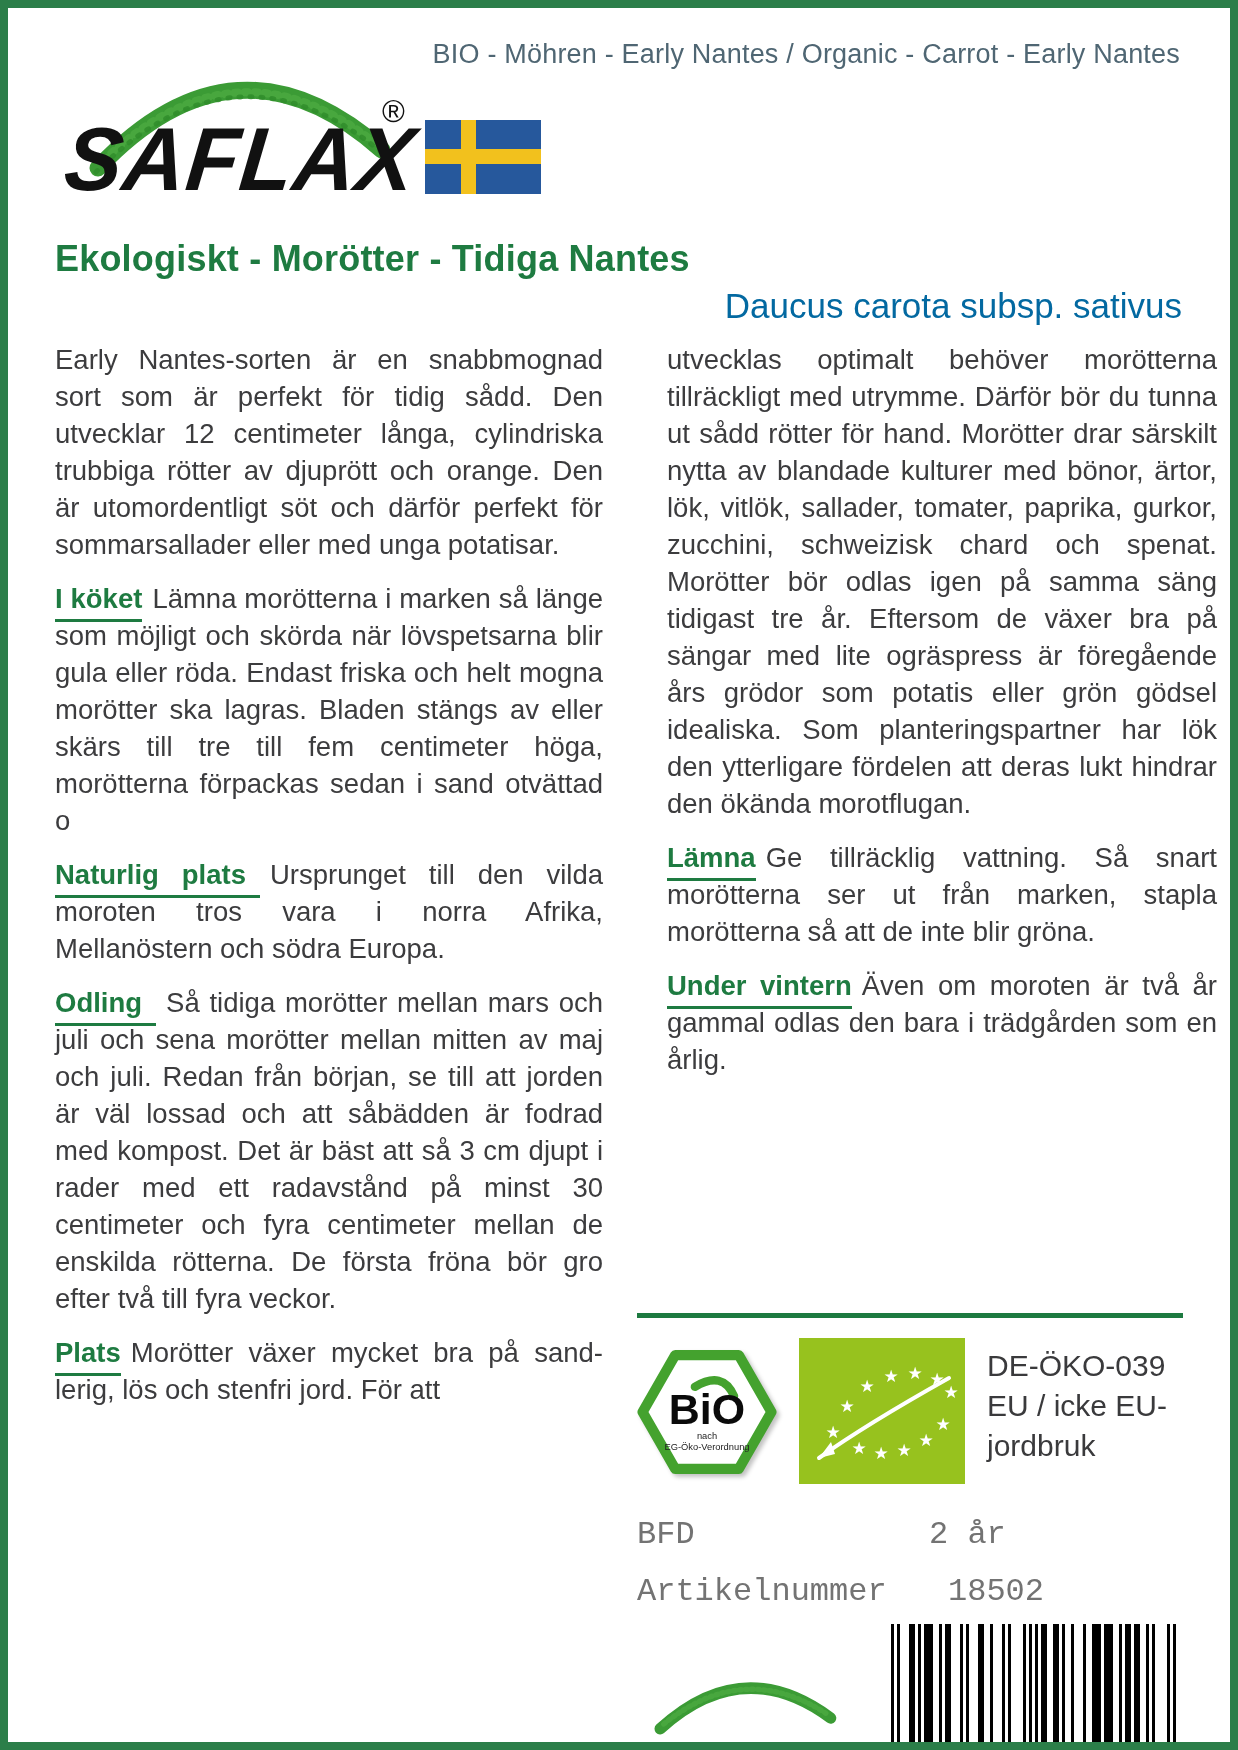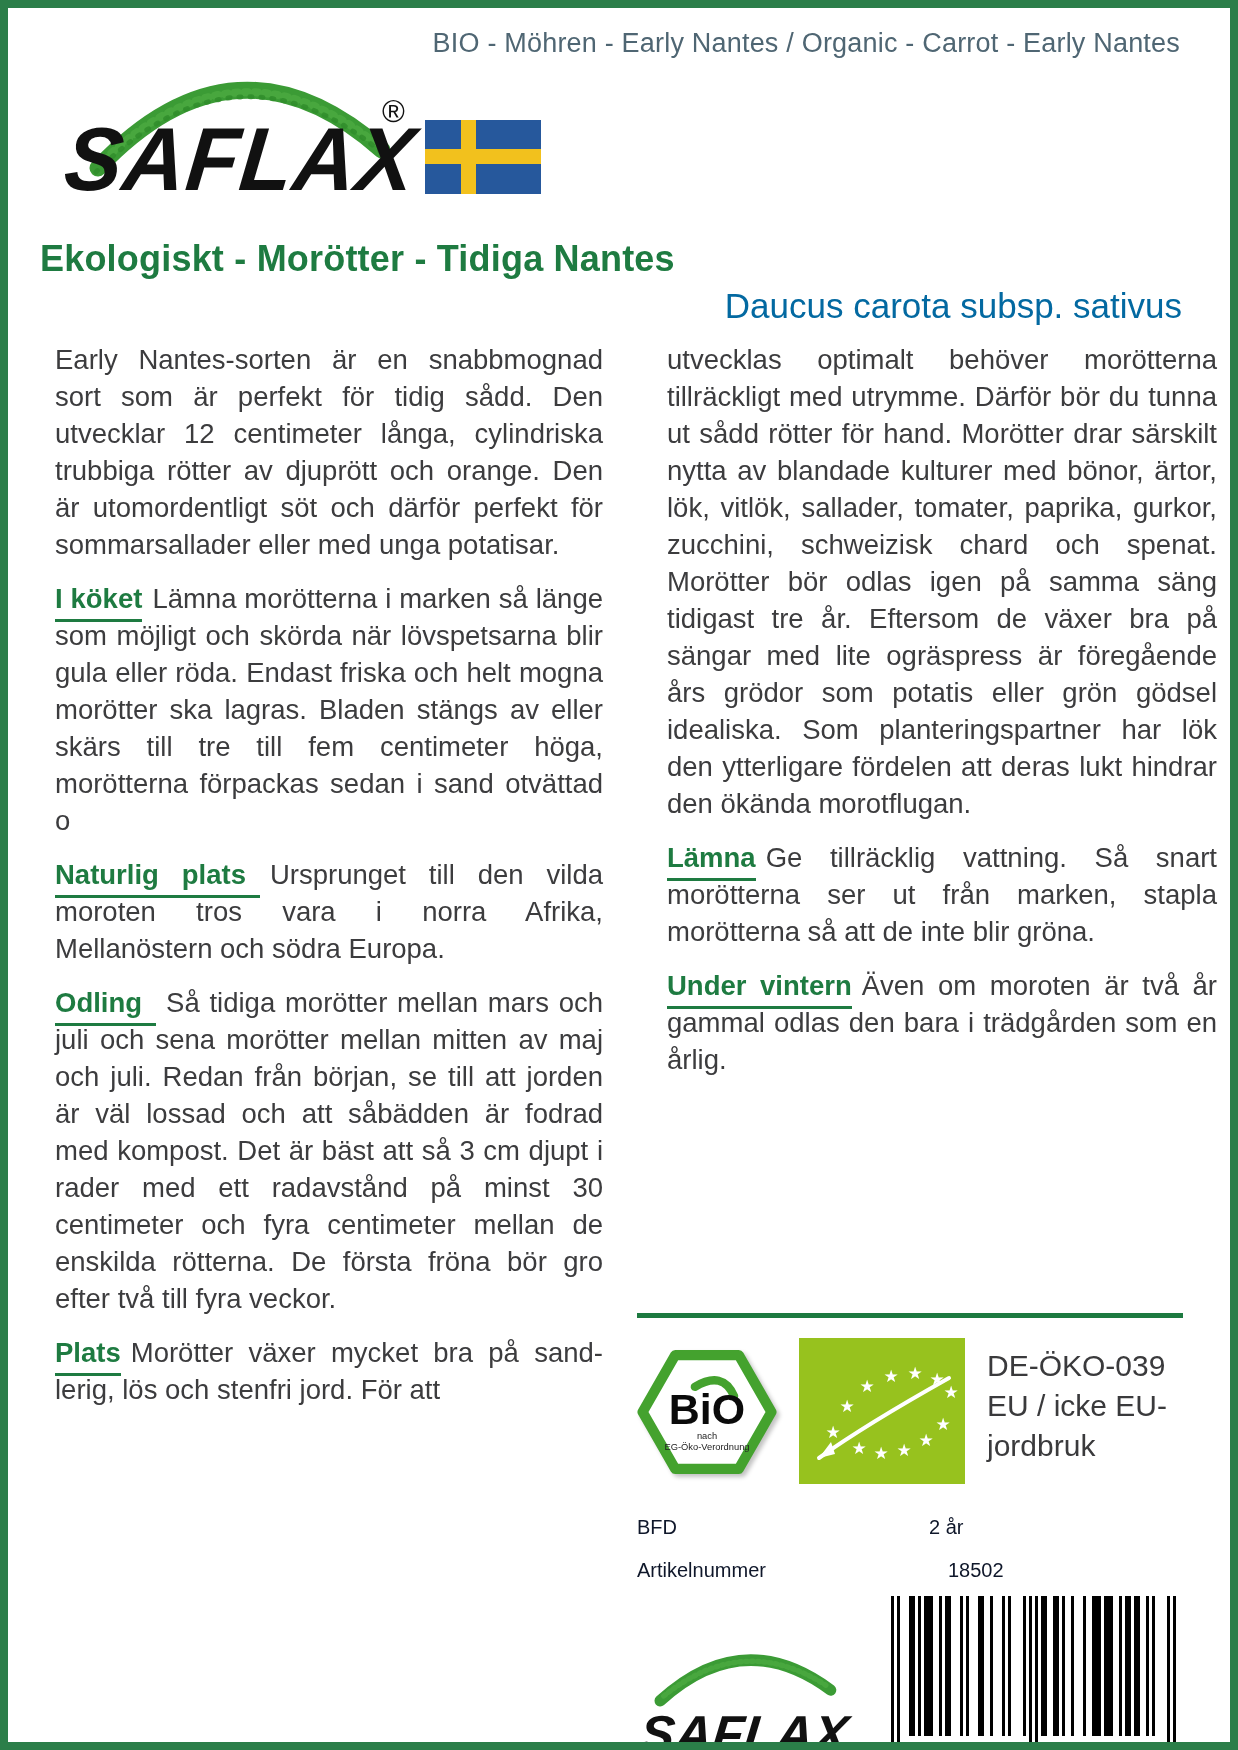--- a/index.html
+++ b/index.html
@@ -8,38 +8,38 @@
     width:1238px;height:1750px;
     background:#ffffff;
     font-family:"Liberation Sans", sans-serif;
     overflow:hidden;
     margin:0 auto;
   }
   .frame{position:absolute;inset:0;border:8px solid #2b7e49;pointer-events:none;z-index:50;}
 
   
   .header-line{
-    position:absolute;top:28px;right:58px;
+    position:absolute;top:39px;right:58px;
     font-size:27px;color:#4f6673;letter-spacing:.2px;white-space:nowrap;
   }
 
   
   .brand-arc-big{position:absolute;left:86px;top:50px;}
   .brand-text-big{
     position:absolute;left:60px;top:112px;width:345px;
     font-size:86px;font-weight:700;font-style:italic;color:#111;
     transform:skewX(-6deg) scaleY(1.04);transform-origin:left bottom;
     letter-spacing:1px;white-space:nowrap;
   }
   .brand-reg-big{position:absolute;left:382px;top:94px;font-size:31px;color:#111;}
   .flag{position:absolute;left:425px;top:120px;}
 
   
   .page-title{
-    position:absolute;left:40px;top:238px;width:700px;
+    position:absolute;left:55px;top:238px;width:700px;
     font-size:36px;font-weight:700;color:#1e7b41;letter-spacing:.2px;
   }
   .species{
     position:absolute;left:632px;top:286px;width:550px;
     font-size:35px;color:#0369a1;text-align:right;
   }
 
   
   .col{position:absolute;width:548px;font-size:27.5px;line-height:37px;color:#3c3c3e;}
   .col-left{left:55px;top:341px;}
@@ -52,21 +52,21 @@
   }
   .sec.wide{padding-right:14px;}
 
   
   .info-panel{position:absolute;left:637px;top:1313px;width:546px;}
   .sep{height:5px;background:#1d7a40;margin-bottom:20px;}
   .logos-row{display:flex;align-items:flex-start;}
   .bio-seal{margin-right:22px;filter:drop-shadow(3px 3px 2px #c2c2c2);}
   .eu-logo{margin-right:22px;}
   .cert-text{font-size:30px;line-height:40px;color:#3a3a3c;padding-top:8px;}
-  .kv{display:flex;font-size:20px;color:#0f172a;}
+  .kv{display:flex;font-size:32px;color:#737373;font-family:Liberation Mono, monospace;}
   .kv .k{width:292px;flex:none;}
   .kv-1{margin-top:30px;}
   .kv-2{margin-top:20px;gap:19px;}
 
   .bottom-row{margin-top:14px;display:flex;align-items:flex-end;justify-content:space-between;}
   .small-logo{position:relative;width:215px;height:132px;flex:none;}
   .brand-arc-small{position:absolute;left:16px;top:0;}
   .brand-text-small{
     position:absolute;left:0;top:62px;
     font-size:52px;font-weight:700;font-style:italic;color:#111;

